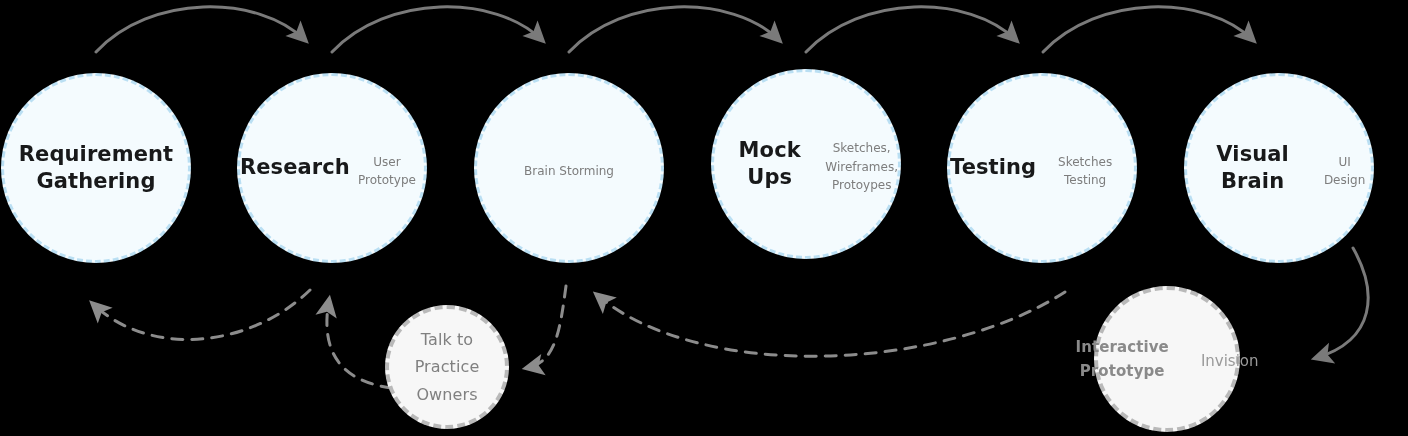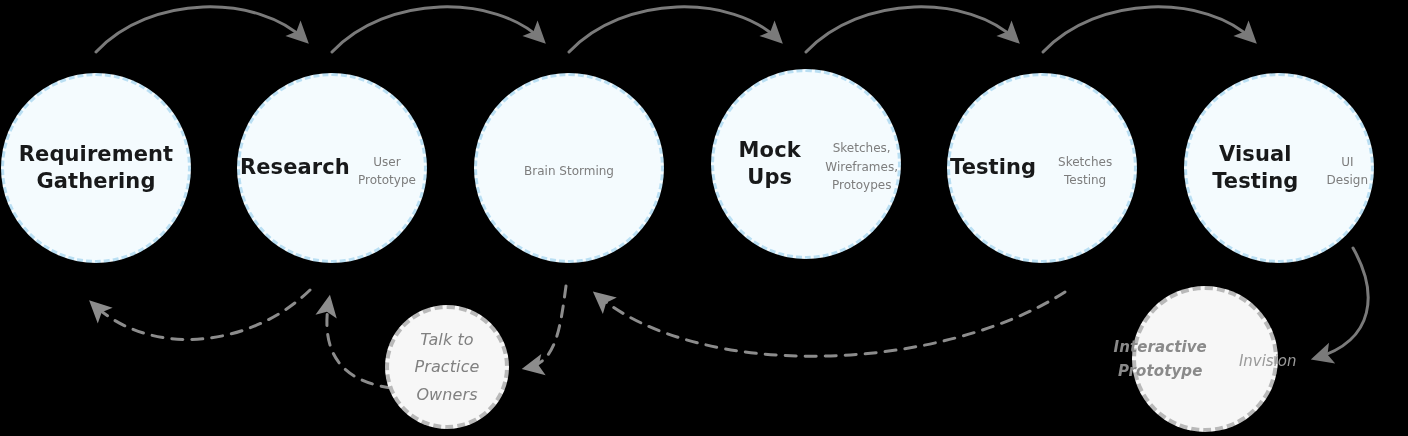--- a/index.html
+++ b/index.html
@@ -33,21 +33,20 @@
     justify-content: center;
     text-align: center;
   }
   .node.primary {
     background: #f4fbfe;
     border: 3px dashed #badff3;
   }
   .node.secondary {
     background: #f7f7f7;
     border: 4px dashed #b9b9b9;
-    font-style: italic;
   }
   .node-title {
     font-weight: bold;
     color: #18191a;
     line-height: 1.30;
     letter-spacing: 0.1px;
   }
   .node.primary .node-title {
     font-size: 21px;
   }
@@ -139,33 +138,33 @@
       <div>Protoypes</div>
     </div>
   </div>
 
   <div class="node primary" style="left:947px; top:73px; width:190px; height:190px;">
     <div class="node-title">Testing</div>
     <div class="node-sub">Sketches Testing</div>
   </div>
 
   <div class="node primary wide-title" style="left:1184px; top:73px; width:190px; height:190px;">
-    <div class="node-title">Visual Testing</div>
+    <div class="node-title">Visual Brain</div>
     <div class="node-sub">UI Design</div>
   </div>
 
   <div class="node secondary plain" style="left:385px; top:305px; width:124px; height:124px;">
     <div class="node-title">
       <div>Talk to</div>
       <div>Practice</div>
       <div>Owners</div>
     </div>
   </div>
 
-  <div class="node secondary" style="left:1132px; top:286px; width:146px; height:146px;">
+  <div class="node secondary" style="left:1094px; top:286px; width:146px; height:146px;">
     <div class="node-title">
       <div>Interactive</div>
       <div>Prototype</div>
     </div>
     <div class="node-sub">Invision</div>
   </div>
 
 </div>
 
 </body></html>

